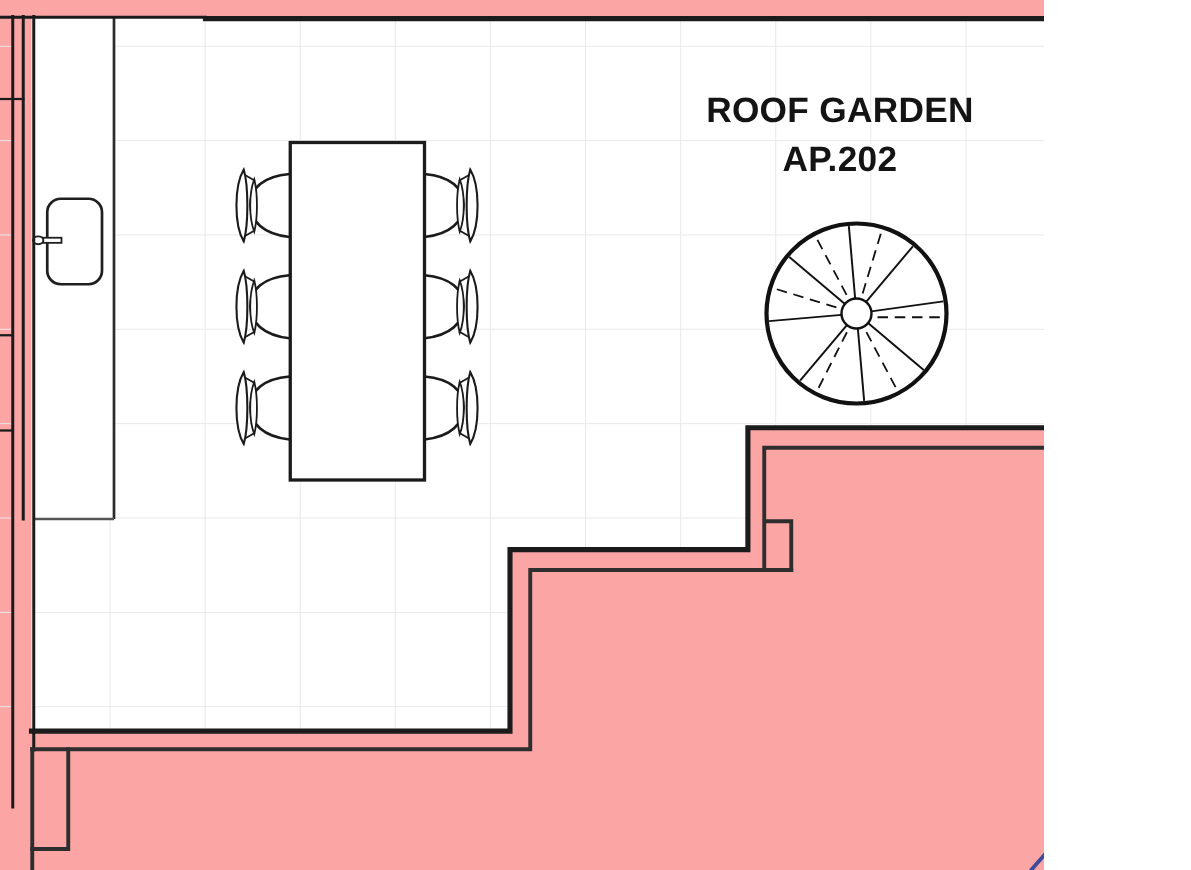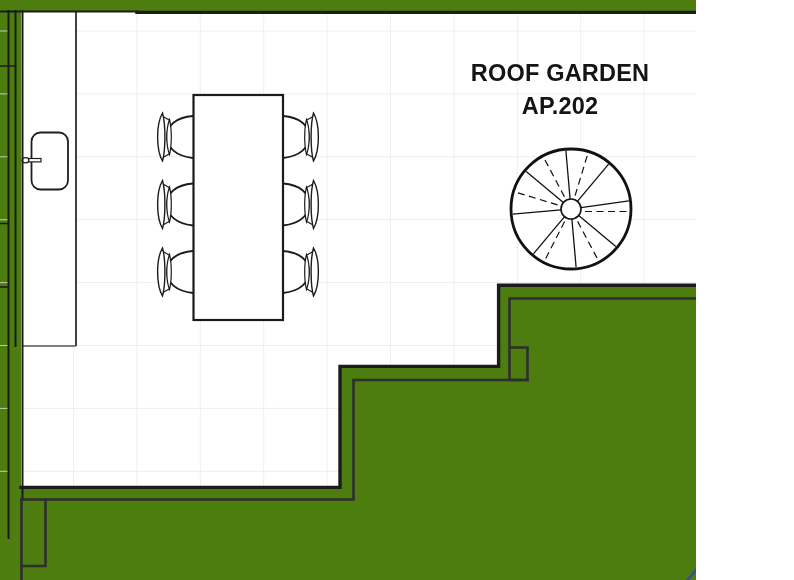--- a/index.html
+++ b/index.html
@@ -1,19 +1,19 @@
 <!DOCTYPE html>
 <html><head>
 <meta charset="utf-8">
 <style>
   html,body{margin:0;padding:0;background:#ffffff;}
   .plan-canvas{
     position:relative;
     width:696px;height:580px;
-    background:#4d7c0f;
+    background:#fca5a5;
     overflow:hidden;
     font-family:"Liberation Sans", sans-serif;
   }
   svg{display:block;}
   .room-label{
     font-family:"Liberation Sans", sans-serif;
     font-weight:700;
     font-size:23.5px;
     letter-spacing:.2px;
     fill:#141414;

